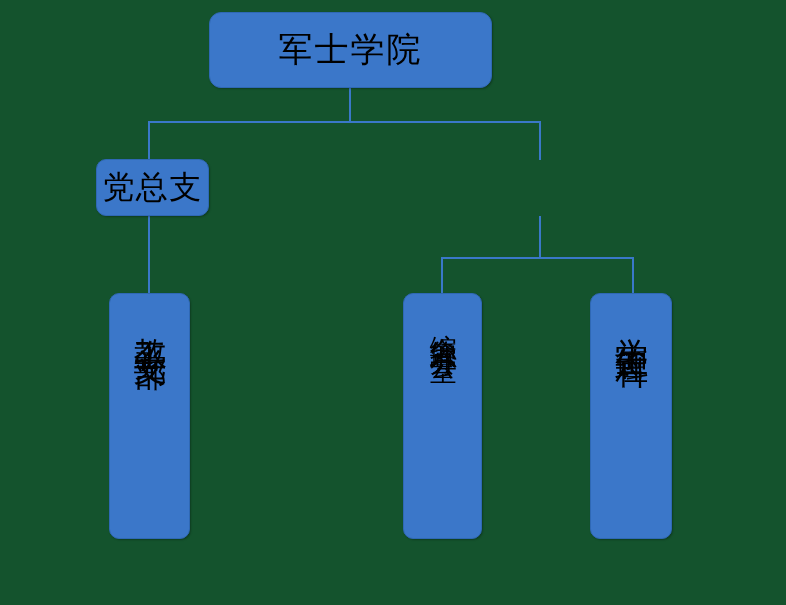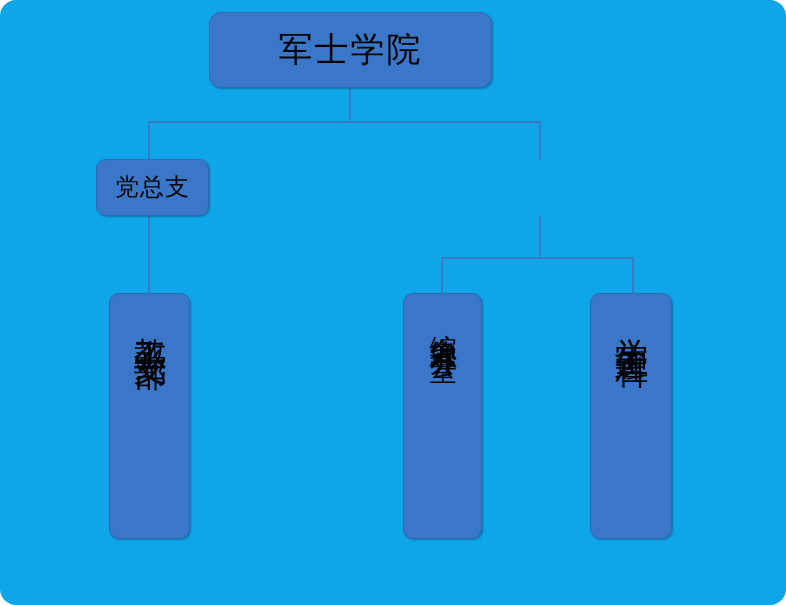--- a/index.html
+++ b/index.html
@@ -7,23 +7,22 @@
     padding: 0;
     background: #ffffff;
   }
   body {
     font-family: "Liberation Serif", "DejaVu Serif", serif;
   }
   #org-chart {
     position: relative;
     width: 786px;
     height: 605px;
-    background: #0ea5e9;
+    background: #14532d;
     overflow: hidden;
-    border-radius: 16px;
   }
   
   .line {
     position: absolute;
     background: #3A78C8;
   }
   .line-v { width: 2px; }
   .line-h { height: 2px; }
 
   
@@ -65,21 +64,21 @@
   
   #node-root {
     left: 209px; top: 12px; width: 283px; height: 76px;
     border-radius: 12px;
   }
   #node-root .node-label { font-size: 34px; letter-spacing: 0.06em; }
 
   #node-party {
     left: 96px; top: 159px; width: 113px; height: 57px;
   }
-  #node-party .node-label { font-size: 24px; letter-spacing: 0.04em; }
+  #node-party .node-label { font-size: 32px; letter-spacing: 0.04em; }
 
   #node-admin {
     left: 482px; top: 159px; width: 113px; height: 57px;
   }
   #node-admin .node-label { font-size: 24px; letter-spacing: 0.04em; }
 
   #node-faculty-party {
     left: 109px; top: 293px; width: 81px; height: 246px;
   }
   #node-faculty-party .node-label { font-size: 33px; }

